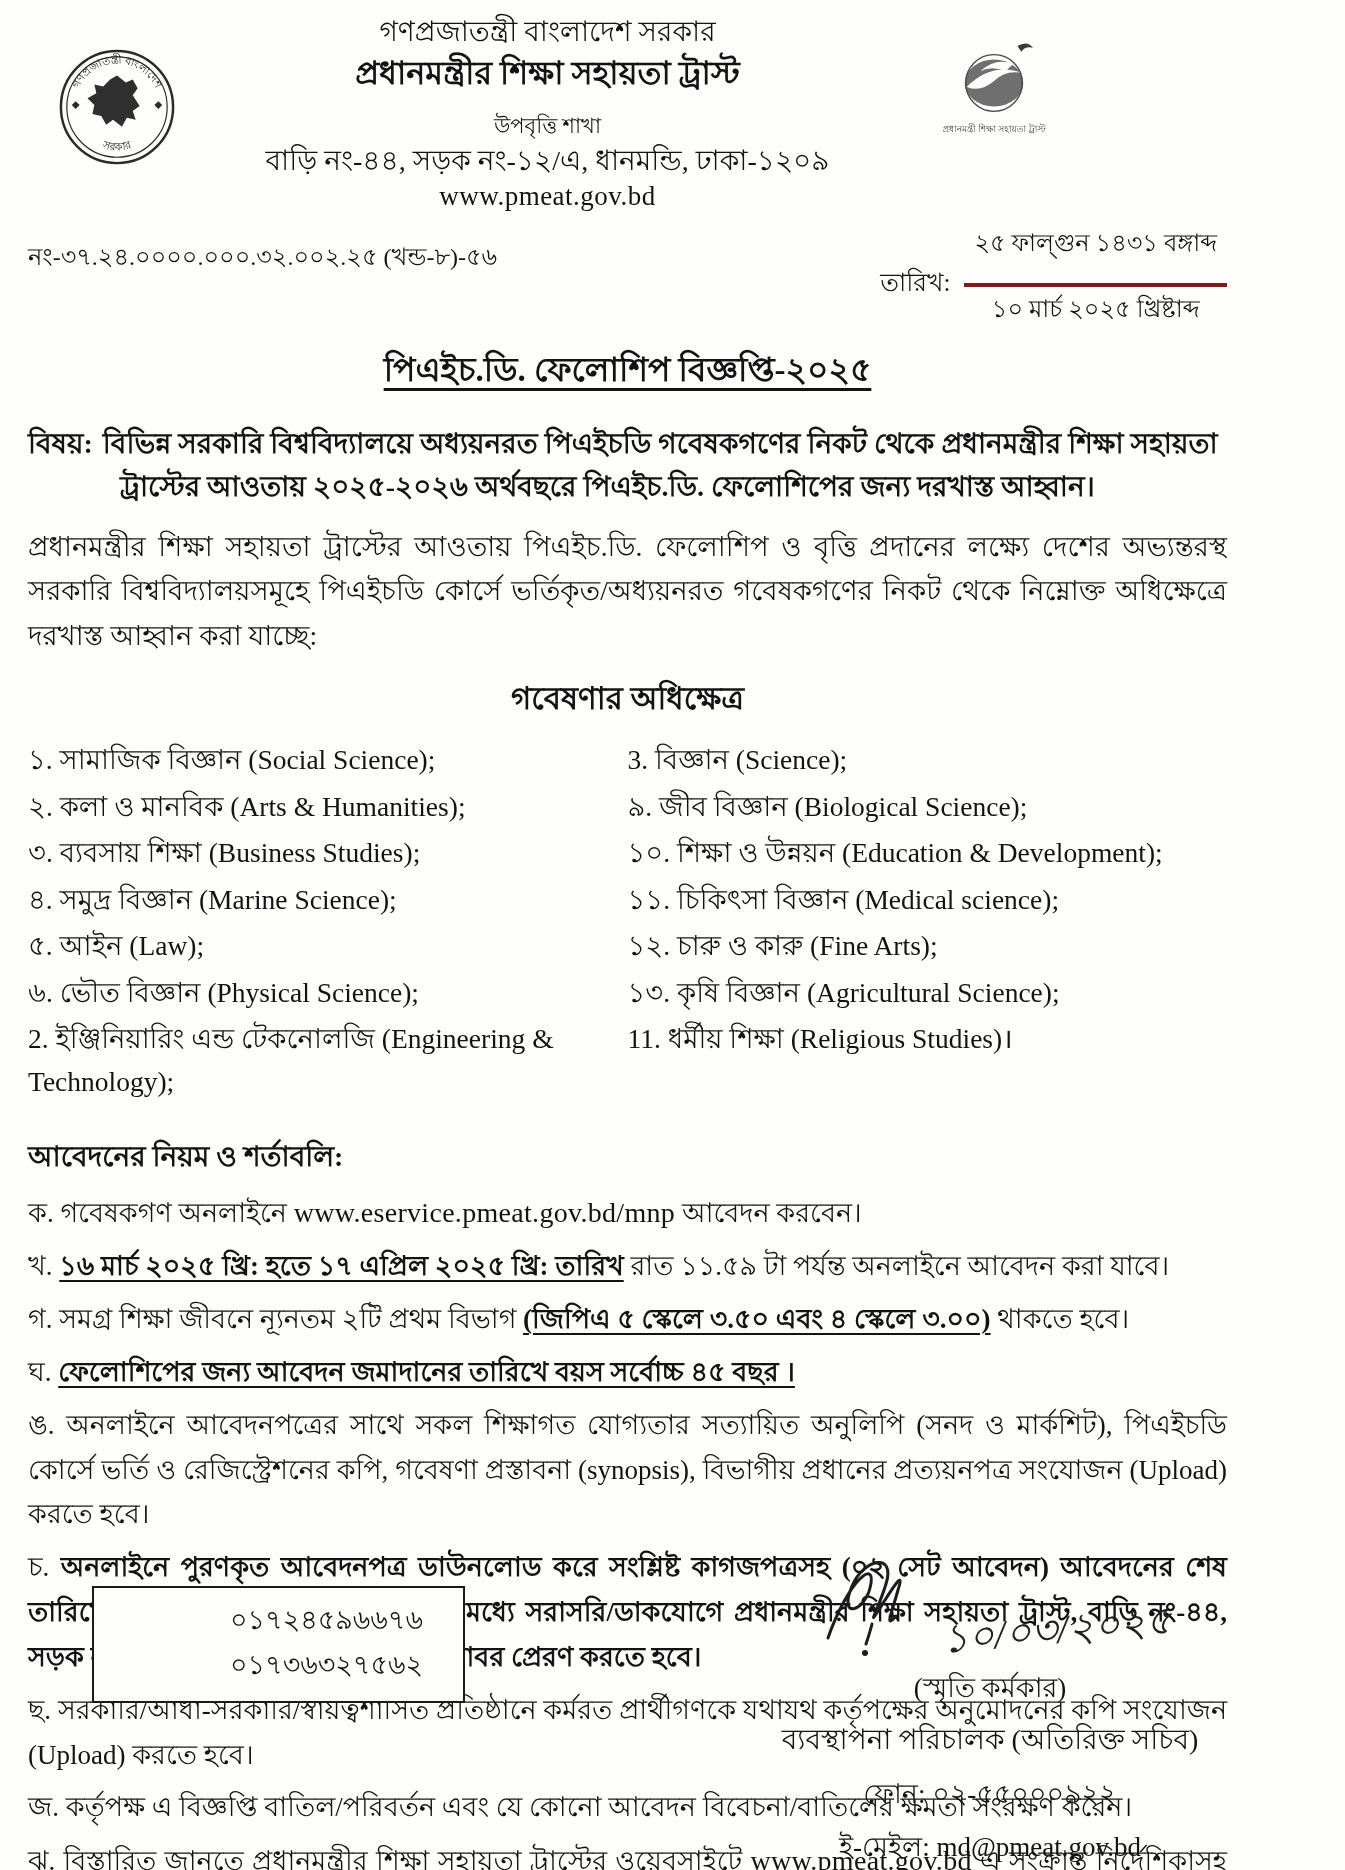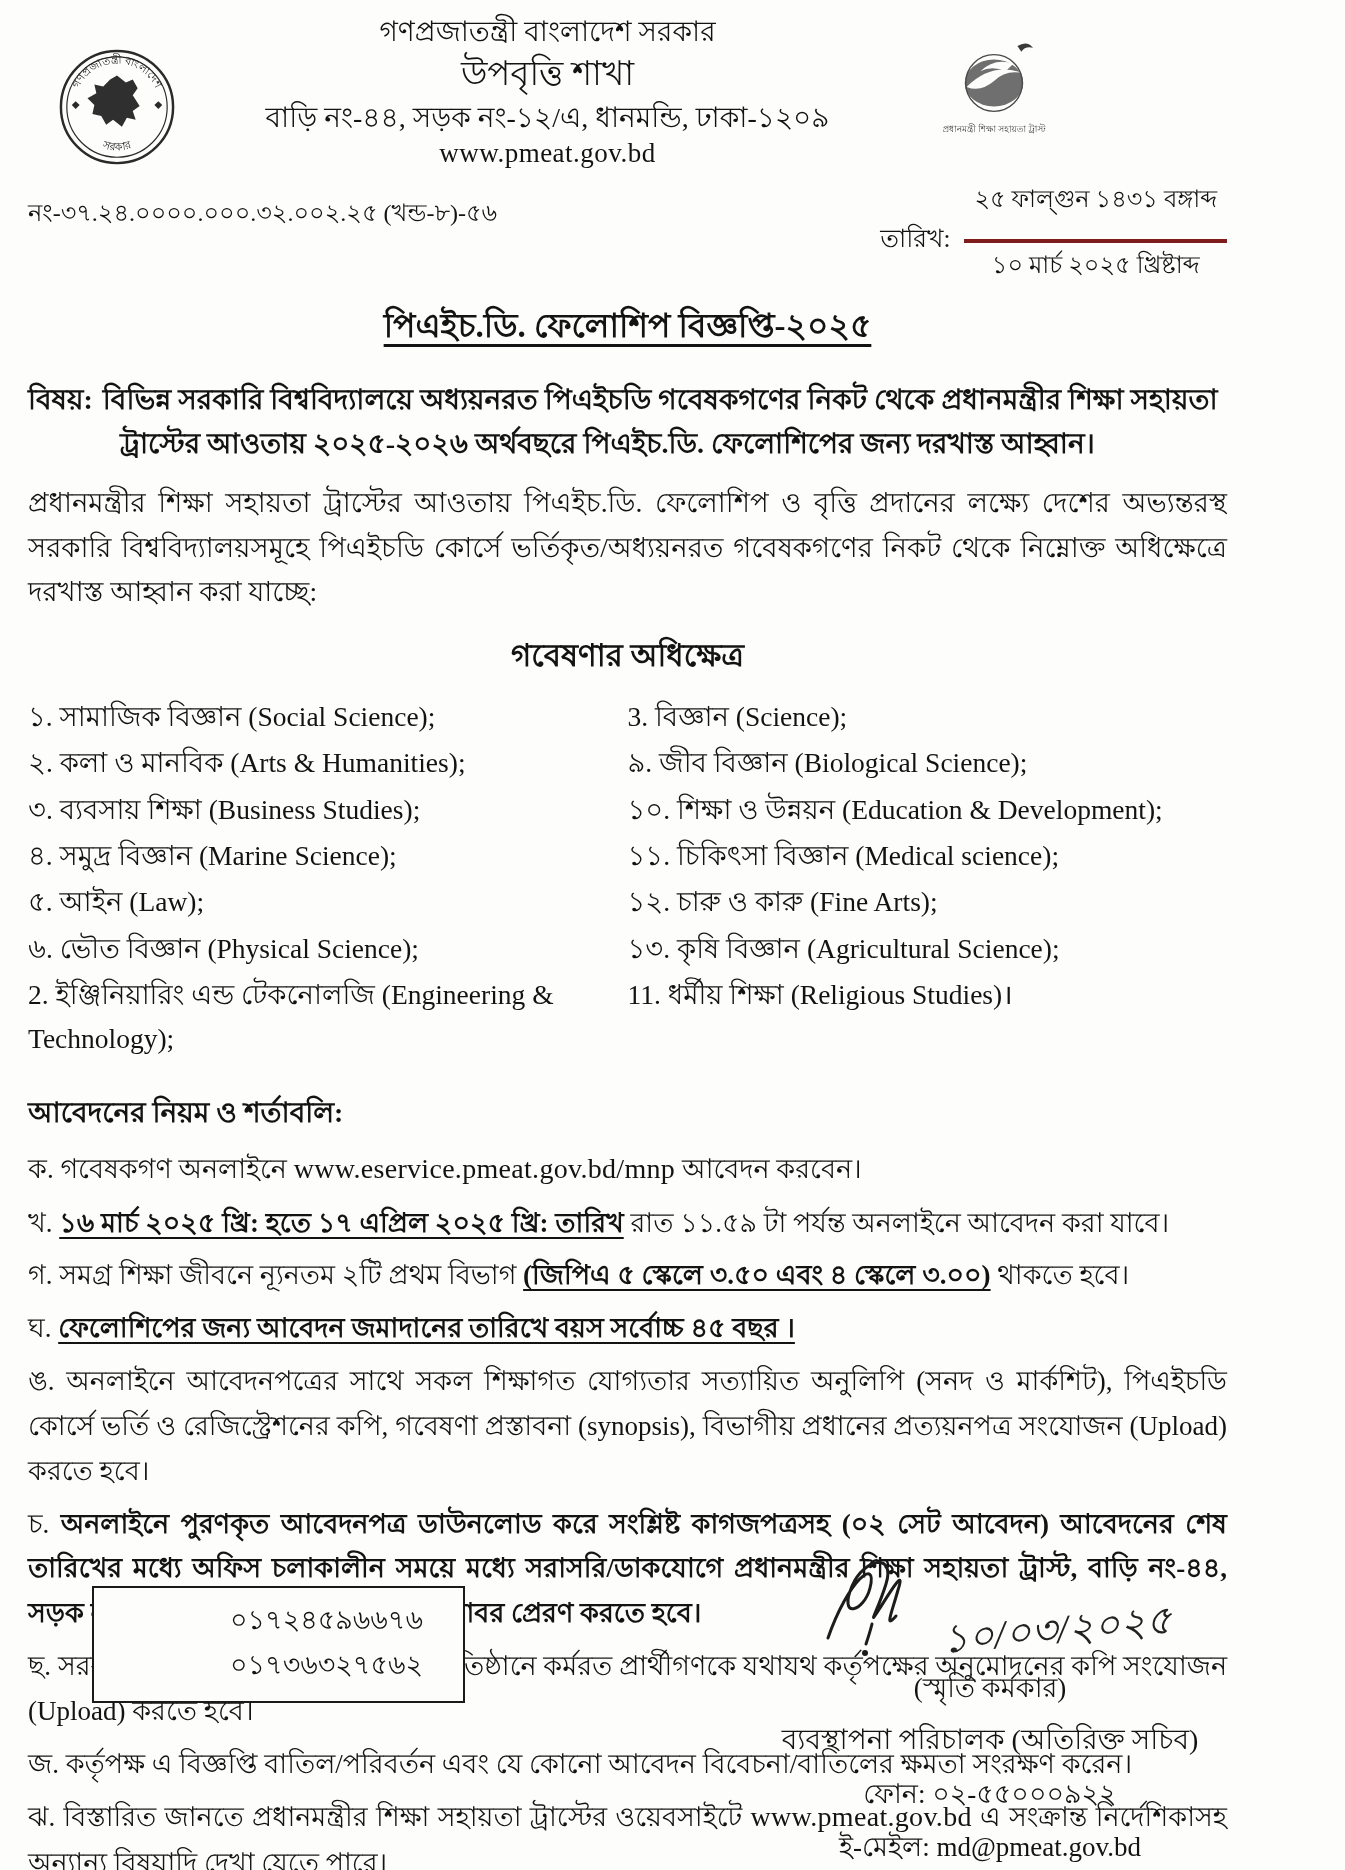--- a/index.html
+++ b/index.html
@@ -9,21 +9,21 @@
     background:#fdfdfc;
     color:#131313;
     font-family:"Liberation Serif","DejaVu Serif",serif;
     overflow:hidden;
     box-sizing:border-box;
   }
   
   .header{padding-top:14px;width:1095px;text-align:center;line-height:1.25;}
   .h-line1{font-size:28px;}
   .h-line2{font-size:32px;font-weight:bold;margin-top:4px;}
-  .h-line3{font-size:34px;margin-top:4px;}
+  .h-line3{font-size:21px;margin-top:20px;}
   .h-line4{font-size:28px;margin-top:4px;}
   .h-web{font-size:27px;margin-top:2px;letter-spacing:0.5px;}
   .seal-left{position:absolute;left:56px;top:44px;width:122px;height:132px;}
   .logo-right{position:absolute;left:940px;top:42px;width:108px;text-align:center;}
   .logo-caption{font-size:9px;line-height:1.15;color:#444;margin-top:-4px;}
   
   .content{padding:0 118px 0 28px;}
   .memo-row{display:flex;justify-content:space-between;align-items:flex-start;margin-top:10px;}
   .ref-no{font-size:24px;padding-top:14px;}
   .date-area{display:flex;align-items:center;gap:14px;}
@@ -94,20 +94,21 @@
       <ellipse cx="50" cy="42" rx="30" ry="24" fill="#6f6f6f"></ellipse>
       <path d="M22 46 q26 -26 58 -14 q-18 -4 -30 8 q-14 12 -28 6 z" fill="#fdfdfc"></path>
       <path d="M36 30 q14 -14 34 -8 l-8 8 q-14 -6 -26 0 z" fill="#fdfdfc"></path>
       <circle cx="50" cy="42" r="29" fill="none" stroke="#4a4a4a" stroke-width="1.4"></circle>
     </svg>
     <div class="logo-caption">প্রধানমন্ত্রী শিক্ষা সহায়তা ট্রাস্ট</div>
   </div>
 
   <div class="header">
     <div class="h-line1">গণপ্রজাতন্ত্রী বাংলাদেশ সরকার</div>
+    <div class="h-line2">প্রধানমন্ত্রীর শিক্ষা সহায়তা ট্রাস্ট</div>
     <div class="h-line3">উপবৃত্তি শাখা</div>
     <div class="h-line4">বাড়ি নং-৪৪, সড়ক নং-১২/এ, ধানমন্ডি, ঢাকা-১২০৯</div>
     <div class="h-web">www.pmeat.gov.bd</div>
   </div>
 
   <div class="content">
 
     <div class="memo-row">
       <div class="ref-no">নং-৩৭.২৪.০০০০.০০০.৩২.০০২.২৫ (খন্ড-৮)-৫৬</div>
       <div class="date-area">

